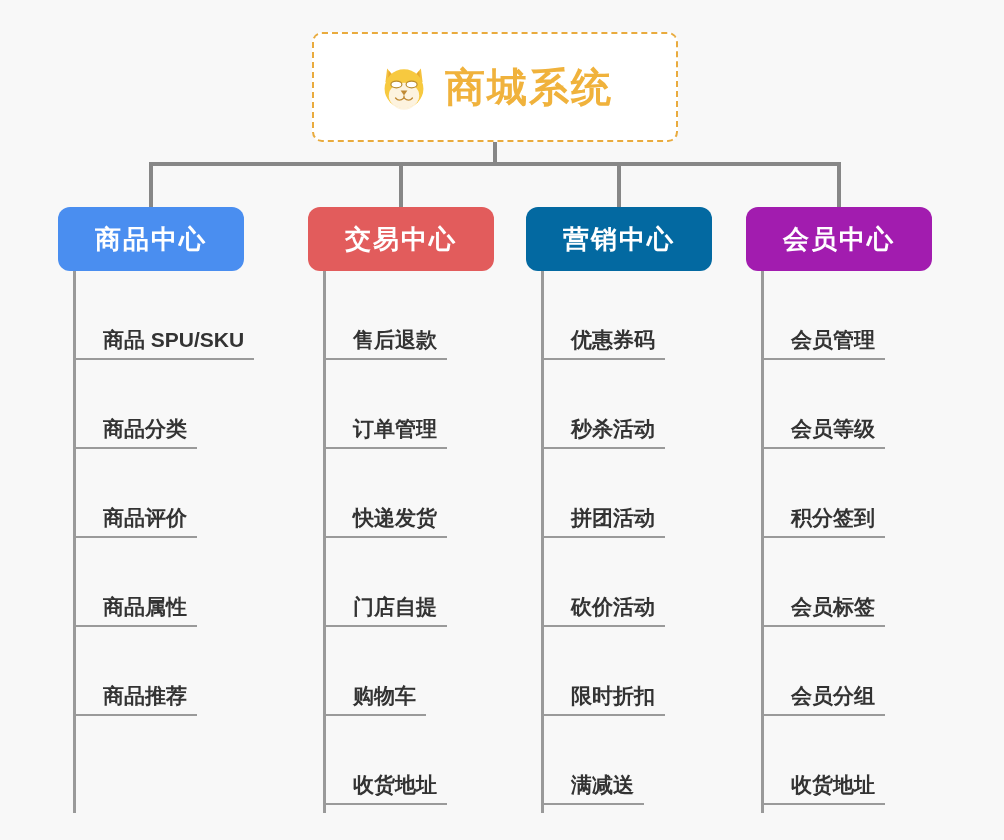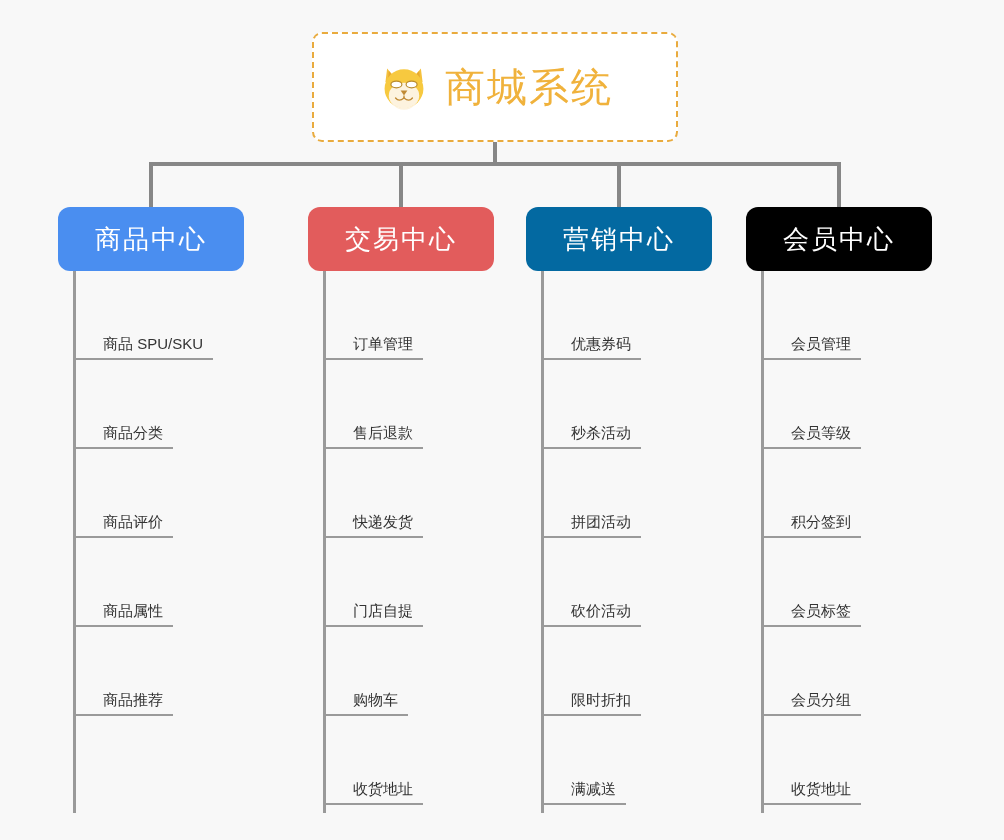--- a/index.html
+++ b/index.html
@@ -11,20 +11,21 @@
     height: 840px;
     background: #f8f8f8;
     font-family: "Liberation Sans", "DejaVu Sans", sans-serif;
     overflow: hidden;
   }
 
   #mindmap {
     position: relative;
     width: 888px;
     height: 840px;
+    font-weight: bold;
   }
 
   
   .root-node {
     position: absolute;
     left: 312px;
     top: 32px;
     width: 366px;
     height: 110px;
     box-sizing: border-box;
@@ -109,21 +110,21 @@
   .leaf-item {
     position: relative;
     height: 89px;
     display: flex;
     align-items: flex-end;
     padding-left: 30px;
     box-sizing: border-box;
   }
   .leaf-label {
     display: inline-block;
-    font-size: 15px;
+    font-size: 21px;
     color: #333333;
     line-height: 1.22;
     white-space: nowrap;
     border-bottom: 2px solid #9a9a9a;
     padding: 0 10px 5px 6px;
     margin-left: -6px;
   }
 
   
   .leaf-item::after {
@@ -190,24 +191,24 @@
         <span class="leaf-label">商品推荐</span>
       </div>
   </div>
 
   <div class="category" style="left:308px;background:#e25c5c;justify-content:center;">
     <span class="category-label">交易中心</span>
   </div>
   <div class="leaf-col" style="left:323px;">
     <div class="leaf-spine" style="height:542px;"></div>
     <div class="leaf-item">
+        <span class="leaf-label">售后退款</span>
+      </div>
+    <div class="leaf-item">
         <span class="leaf-label">订单管理</span>
-      </div>
-    <div class="leaf-item">
-        <span class="leaf-label">售后退款</span>
       </div>
     <div class="leaf-item">
         <span class="leaf-label">快递发货</span>
       </div>
     <div class="leaf-item">
         <span class="leaf-label">门店自提</span>
       </div>
     <div class="leaf-item">
         <span class="leaf-label">购物车</span>
       </div>
@@ -234,21 +235,21 @@
         <span class="leaf-label">砍价活动</span>
       </div>
     <div class="leaf-item">
         <span class="leaf-label">限时折扣</span>
       </div>
     <div class="leaf-item">
         <span class="leaf-label">满减送</span>
       </div>
   </div>
 
-  <div class="category" style="left:746px;background:#000000;">
+  <div class="category" style="left:746px;background:#a21caf;">
     <span class="category-label">会员中心</span>
   </div>
   <div class="leaf-col" style="left:761px;">
     <div class="leaf-spine" style="height:542px;"></div>
     <div class="leaf-item">
         <span class="leaf-label">会员管理</span>
       </div>
     <div class="leaf-item">
         <span class="leaf-label">会员等级</span>
       </div>

